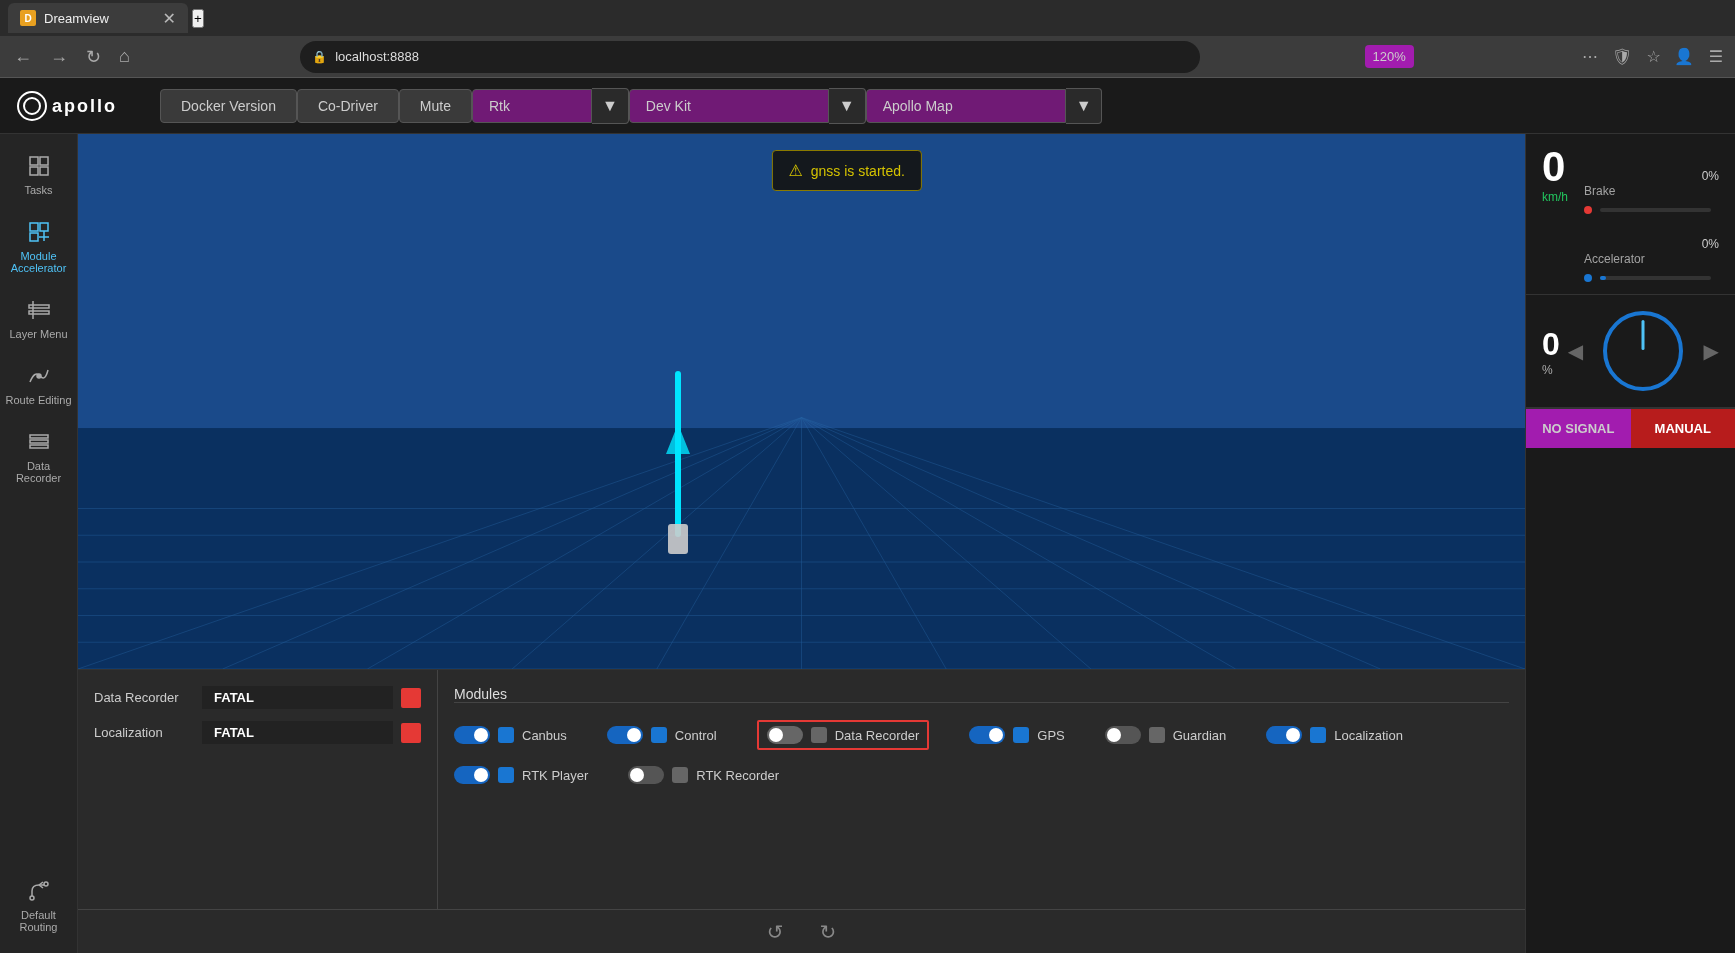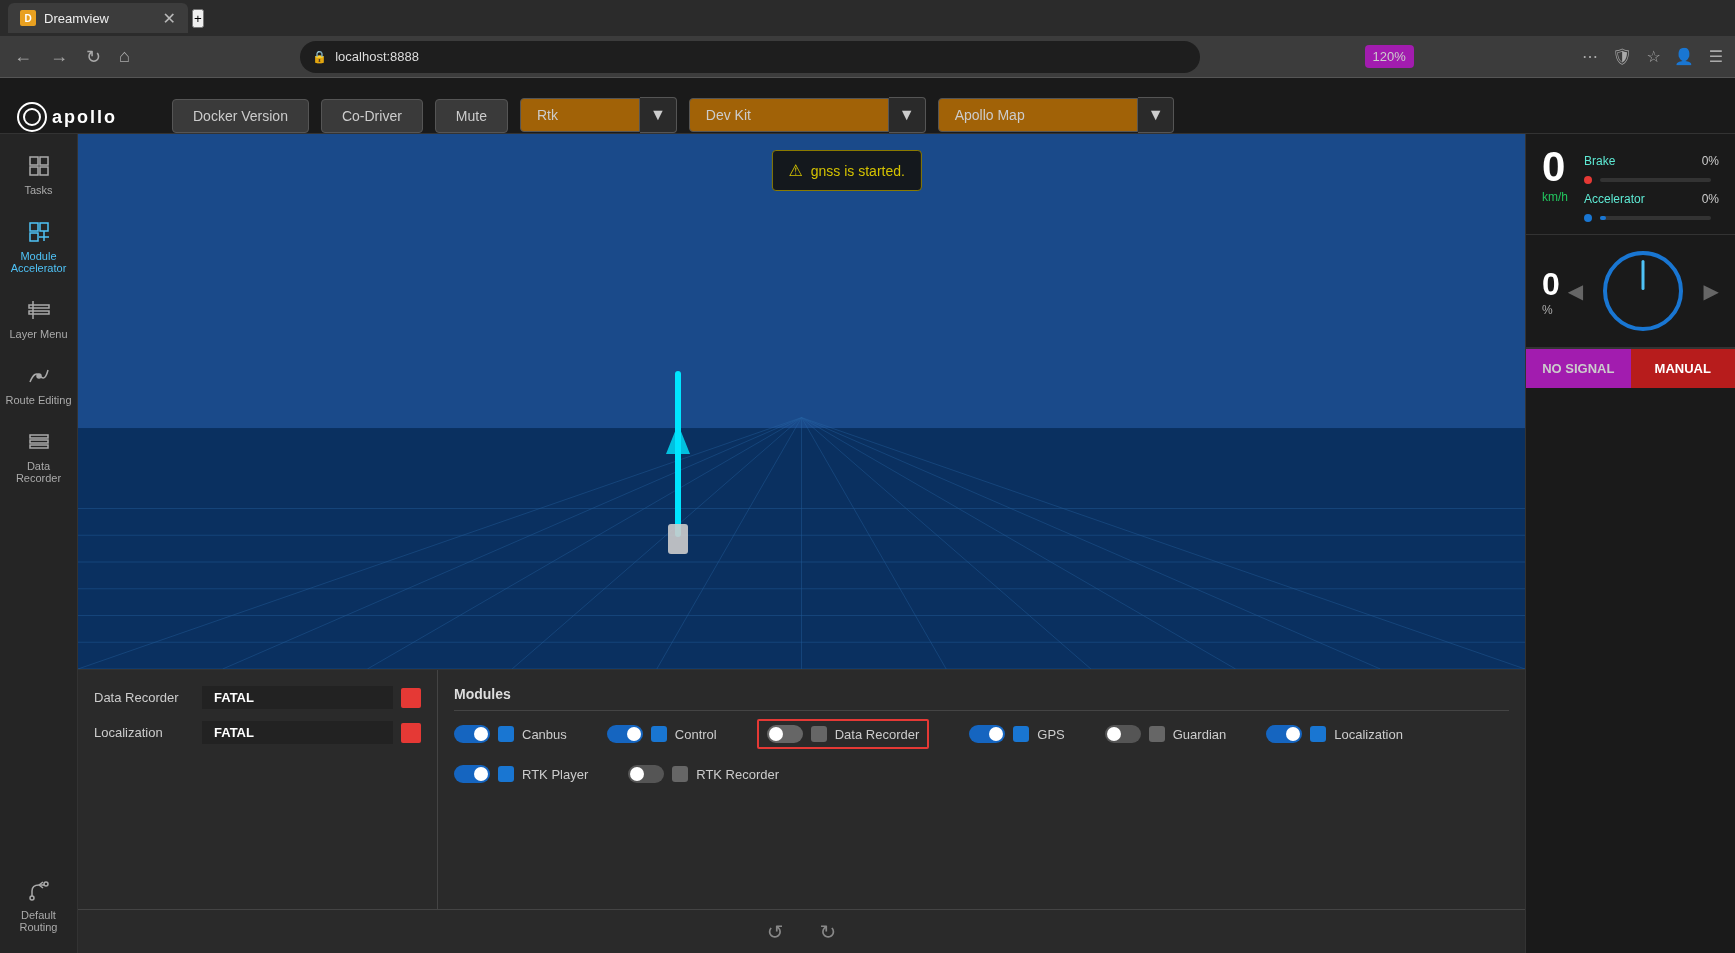--- a/index.html
+++ b/index.html
@@ -17,25 +17,25 @@
     .browser-address-bar .lock-icon { color: #888; font-size: 12px; }
     .browser-address-bar .url-text { color: #ddd; font-size: 13px; }
     .browser-zoom { color: #ccc; font-size: 13px; background: #a21caf; padding: 4px 8px; border-radius: 4px; }
     .browser-menu-icons { display: flex; gap: 6px; align-items: center; margin-left: auto; }
     .browser-menu-icon { color: #aaa; font-size: 16px; cursor: pointer; padding: 4px; }
 
     
     .app-container { display: flex; flex-direction: column; height: calc(953px - 78px); }
 
     
-    .top-nav { display: flex; align-items: flex-end; background: #1a1a1a; height: 56px; padding: 0 16px; gap: 12px; border-bottom: 1px solid #333; }
+    .top-nav { display: flex; align-items: center; background: #1a1a1a; height: 56px; padding: 0 16px; border-bottom: 1px solid #333; }
     .apollo-logo { display: flex; align-items: center; gap: 4px; margin-right: 24px; }
     .nav-button { background: #3a3a3a; border: 1px solid #555; color: #ccc; padding: 8px 20px; border-radius: 4px; cursor: pointer; font-size: 14px; white-space: nowrap; }
     .nav-select { display: flex; align-items: center; gap: 0; }
-    .nav-select-text { background: #a16207; border: 1px solid #555; color: #ccc; padding: 8px 16px; border-radius: 4px 0 0 4px; font-size: 14px; min-width: 120px; }
+    .nav-select-text { background: #701a75; border: 1px solid #555; color: #ccc; padding: 8px 16px; border-radius: 4px 0 0 4px; font-size: 14px; min-width: 120px; }
     .nav-select-arrow { background: #2a2a2a; border: 1px solid #555; border-left: none; color: #ccc; padding: 8px 10px; border-radius: 0 4px 4px 0; cursor: pointer; }
     .nav-select-wide { min-width: 200px; }
 
     
     .main-content { display: flex; flex: 1; overflow: hidden; }
 
     
     .sidebar { width: 78px; background: #252525; display: flex; flex-direction: column; align-items: center; padding: 8px 0; border-right: 1px solid #333; }
     .sidebar-item { display: flex; flex-direction: column; align-items: center; justify-content: center; width: 100%; padding: 12px 4px; cursor: pointer; gap: 6px; color: #aaa; font-size: 11px; text-align: center; }
     .sidebar-item.active { color: #4fc3f7; }
@@ -46,21 +46,21 @@
     .map-area { flex: 1; background: #0a3060; position: relative; overflow: hidden; }
     .map-notification { position: absolute; top: 16px; left: 50%; transform: translateX(-20%); background: rgba(20,20,20,0.92); border: 1px solid #8a7a00; border-radius: 4px; padding: 10px 16px; display: flex; align-items: center; gap: 8px; color: #d4c200; font-size: 14px; z-index: 10; }
     .map-notification .warn-icon { color: #d4c200; font-size: 16px; }
 
     
     .right-panel { width: 210px; background: #1a1a1a; display: flex; flex-direction: column; border-left: 1px solid #333; }
     .speed-panel { padding: 12px 16px; border-bottom: 1px solid #333; }
     .speed-value { font-size: 42px; font-weight: bold; color: white; line-height: 1; }
     .speed-unit { font-size: 12px; color: #22c55e; margin-top: 2px; }
     .gauge-row { display: flex; justify-content: space-between; margin-bottom: 8px; align-items: center; }
-    .gauge-label { font-size: 12px; color: #5eead4; }
+    .gauge-label { font-size: 12px; color: #a3a3a3; margin-top: 30px; }
     .gauge-pct { font-size: 12px; color: #ccc; }
     .gauge-bar { height: 4px; background: #333; border-radius: 2px; flex: 1; margin: 0 8px; position: relative; }
     .gauge-bar-fill { height: 100%; border-radius: 2px; }
     .red-dot { width: 8px; height: 8px; background: #e53935; border-radius: 50%; display: inline-block; }
     .blue-dot { width: 8px; height: 8px; background: #1976d2; border-radius: 50%; display: inline-block; }
 
     .steering-panel { padding: 16px; display: flex; align-items: center; gap: 8px; border-bottom: 1px solid #333; }
     .steering-arrow-left { color: #666; font-size: 20px; cursor: pointer; }
     .steering-arrow-right { color: #666; font-size: 20px; cursor: pointer; }
     .steering-wheel { width: 80px; height: 80px; border-radius: 50%; border: 4px solid #1976d2; display: flex; align-items: center; justify-content: center; position: relative; margin: 0 auto; }
@@ -75,21 +75,21 @@
     .components-panel { width: 360px; background: #2a2a2a; padding: 16px; border-right: 1px solid #444; }
     .components-title { font-size: 14px; font-weight: bold; color: #ddd; border-bottom: 1px solid #444; padding-bottom: 8px; margin-bottom: 12px; }
     .component-row { display: flex; align-items: center; margin-bottom: 12px; gap: 8px; }
     .component-name { color: #ccc; font-size: 13px; min-width: 100px; }
     .component-status { padding: 4px 12px; font-size: 13px; font-weight: bold; color: white; flex: 1; }
     .status-fatal { background: #222; }
     .status-warn { background: #222; }
     .status-indicator { width: 20px; height: 20px; background: #e53935; border-radius: 2px; }
 
     .modules-panel { flex: 1; background: #2a2a2a; padding: 16px; }
-    .modules-title { font-size: 14px; font-weight: bold; color: #ddd; border-bottom: 1px solid #444; padding-bottom: 8px; margin-bottom: 8px; }
+    .modules-title { font-size: 14px; font-weight: normal; color: #ddd; border-bottom: 1px solid #444; padding-bottom: 0; margin-bottom: 17px; }
     .modules-grid { display: flex; flex-wrap: wrap; gap: 16px 40px; }
     .module-item { display: flex; align-items: center; gap: 8px; }
     .module-toggle { width: 36px; height: 18px; border-radius: 9px; position: relative; cursor: pointer; }
     .toggle-on { background: #1565c0; }
     .toggle-off { background: #555; }
     .toggle-knob { width: 14px; height: 14px; background: white; border-radius: 50%; position: absolute; top: 2px; }
     .toggle-knob-right { right: 2px; }
     .toggle-knob-left { left: 2px; }
     .module-icon { width: 16px; height: 16px; border-radius: 3px; }
     .icon-blue { background: #1976d2; }

